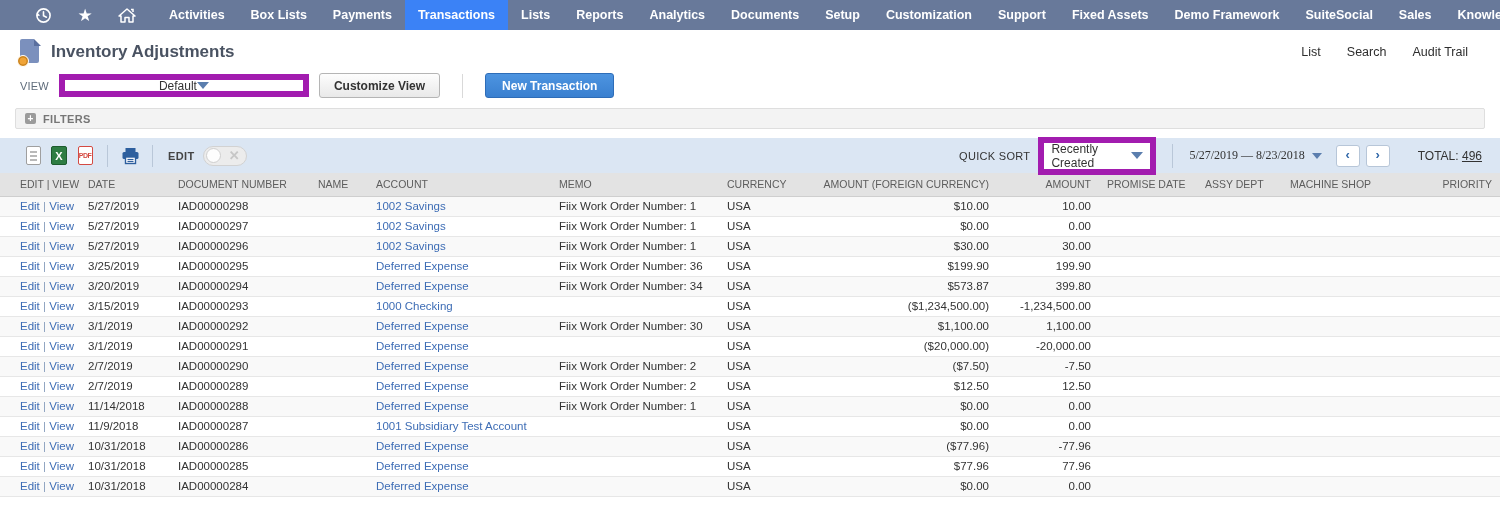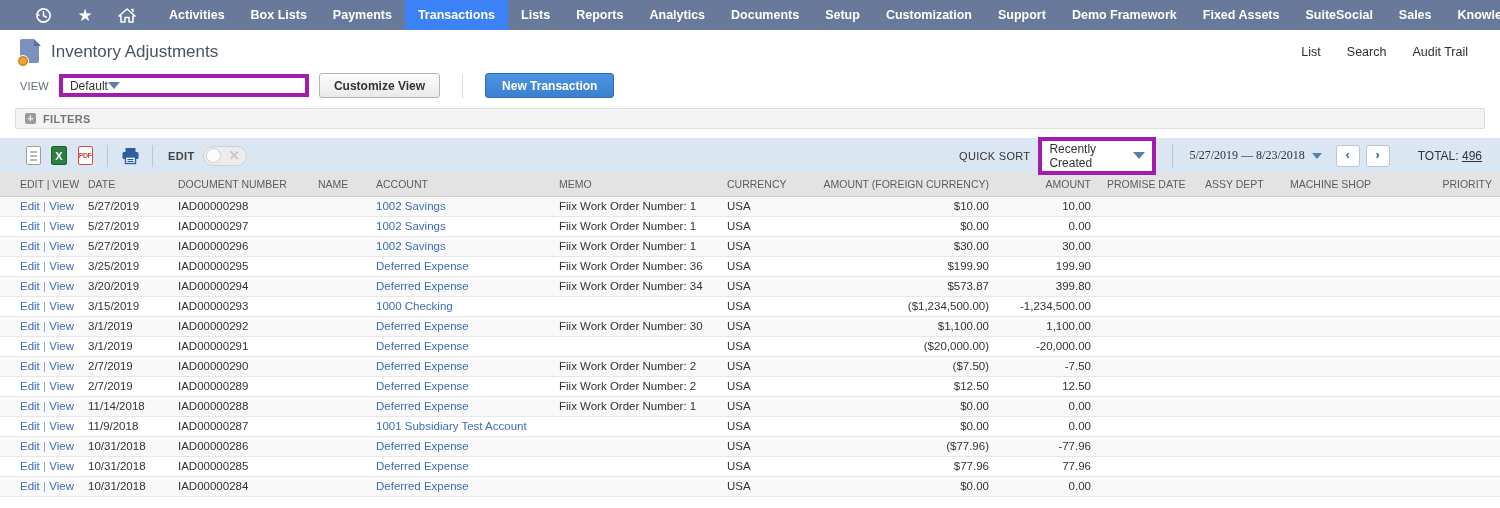--- a/index.html
+++ b/index.html
@@ -19,29 +19,29 @@
 
   
   .page-header { display:flex; justify-content:space-between; align-items:center; padding:9px 20px 4px 20px; }
   .title-wrap { display:flex; align-items:center; gap:10px; }
   .doc-icon { position:relative; width:21px; height:26px; }
   .doc-icon .page { position:absolute; left:0; top:0; width:19px; height:24px; background:#7b90bd; border-radius:2px; }
   .doc-icon .fold { position:absolute; right:0; top:0; width:0; height:0;
     border-left:7px solid #5a6f9e; border-top:7px solid #fff; }
   .doc-icon .coin { position:absolute; left:-3px; bottom:-2px; width:12px; height:12px; border-radius:50%;
     background:#f0a437; border:1.5px solid #fff; box-shadow:inset 0 0 0 1.5px #c9831f; }
-  h1.page-title { font-size:17px; font-weight:normal; color:#4a5362; }
+  h1.page-title { font-size:17px; font-weight:bold; color:#4a5362; }
   .header-links { display:flex; gap:26px; padding-right:12px; }
   .header-links a { font-size:12.5px; color:#2e2e2e; text-decoration:none; cursor:pointer; }
 
   
   .view-bar { display:flex; align-items:center; padding:4px 20px 10px 20px; gap:10px; }
   .view-label { font-size:11px; color:#5f6c7b; letter-spacing:.2px; }
-  .select { display:flex; align-items:center; justify-content:flex-start; width:250px; height:23px;
-    background:#fff; border:4px solid #a21caf; padding:0 7px; font-size:12px; cursor:pointer; }
+  .select { display:flex; align-items:center; justify-content:center; width:250px; height:23px;
+    background:#fff; border:6px solid #a21caf; padding:0 7px; font-size:12px; cursor:pointer; }
   .caret { width:0; height:0; border-left:6px solid transparent; border-right:6px solid transparent;
     border-top:7px solid #5b7eae; }
   .btn { height:25px; padding:0 14px; font-size:12px; font-weight:bold; color:#333;
     background:linear-gradient(#fdfdfd,#e9e9e9); border:1px solid #b5b5b5; border-radius:3px;
     cursor:pointer; font-family:"Liberation Sans", sans-serif; }
   .vdiv { width:1px; height:24px; background:#d9d9d9; margin:0 12px; }
   .btn.primary { color:#fff; background:linear-gradient(#4d94e0,#3a80d0); border:1px solid #2e6db8; padding:0 16px; }
 
   
   .filters-bar { margin:0 15px; height:21px; background:#f3f3f3; border:1px solid #dedede; border-radius:2px;
@@ -124,22 +124,22 @@
       <span class="nav-item">Box Lists</span>
       <span class="nav-item">Payments</span>
       <span class="nav-item active">Transactions</span>
       <span class="nav-item">Lists</span>
       <span class="nav-item">Reports</span>
       <span class="nav-item">Analytics</span>
       <span class="nav-item">Documents</span>
       <span class="nav-item">Setup</span>
       <span class="nav-item">Customization</span>
       <span class="nav-item">Support</span>
+      <span class="nav-item">Fixed Assets</span>
       <span class="nav-item">Demo Framework</span>
-      <span class="nav-item">Fixed Assets</span>
       <span class="nav-item">SuiteSocial</span>
       <span class="nav-item">Sales</span>
       <span class="nav-item">Knowledge Base</span>
     </div>
 </nav>
 
 <header class="page-header">
   <div class="title-wrap">
     <span class="doc-icon">
       <span class="page"></span>

